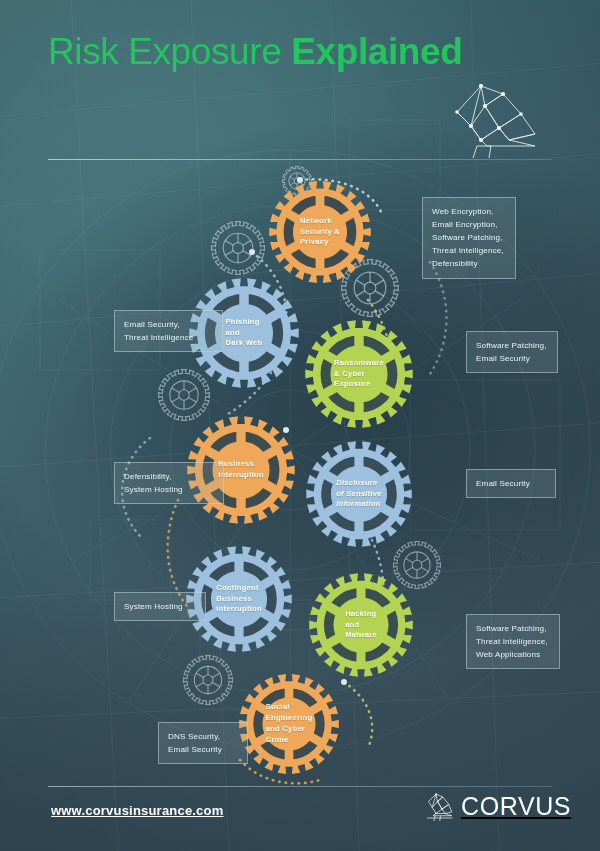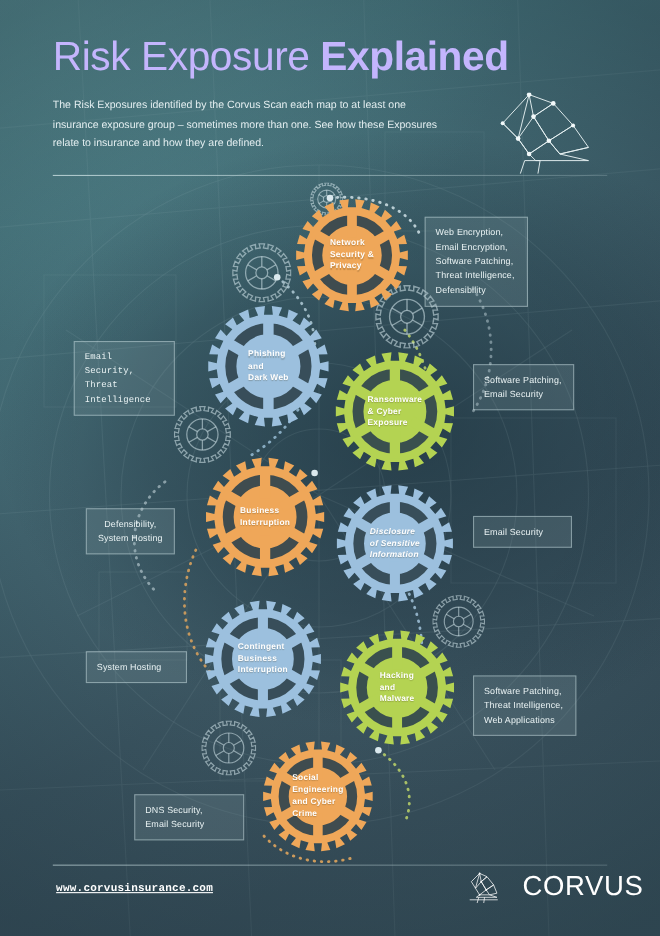--- a/index.html
+++ b/index.html
@@ -28,21 +28,21 @@
     opacity:.16;
   }
   .bg-vignette {
     position:absolute; inset:0;
     background:radial-gradient(ellipse 560px 480px at 50% 50%, rgba(0,0,0,0) 40%, rgba(15,32,42,0.30) 100%);
     pointer-events:none;
   }
 
   
   .header { position:absolute; left:48px; top:32px; width:504px; }
-  .title { font-size:37px; line-height:1.08; color:#c4b5fd; letter-spacing:-0.4px; white-space:nowrap; }
+  .title { font-size:37px; line-height:1.08; color:#22c55e; letter-spacing:-0.4px; white-space:nowrap; }
   .title .light { font-weight:300; }
   .title .bold  { font-weight:700; }
   .intro {
     margin-top:15px;
     width:350px;
     font-size:9.6px;
     line-height:1.85;
     color:#e3eef0;
     font-weight:400;
   }
@@ -74,34 +74,35 @@
     position:absolute;
     background:rgba(150,175,183,0.19);
     border:1px solid rgba(196,216,221,0.52);
     color:#eaf3f4;
     font-size:8.1px;
     line-height:1.62;
     font-weight:400;
     padding:7px 9px;
     letter-spacing:.15px;
     white-space:pre-line;
+    margin-left:36px;
   }
 
   
   .footer-rule {
     position:absolute; left:48px; top:786px; width:504px; height:1px;
     background:linear-gradient(90deg, rgba(205,226,229,.62), rgba(205,226,229,.22));
   }
   .footer-url {
     position:absolute; left:51px; top:803px;
-    font-size:10px; font-weight:700; color:#ffffff; letter-spacing:.2px;font-family:Liberation Mono, monospace;
+    font-size:13px; font-weight:700; color:#ffffff; letter-spacing:.2px;
   }
   .footer-brand {
     position:absolute; left:424px; top:791px;
-    display:flex; align-items:center; gap:21px;
+    display:flex; align-items:center; gap:7px;text-decoration:underline;
   }
   .brand-word {
     font-size:25px; font-weight:400; color:#ffffff; letter-spacing:.6px; line-height:1;
   }
 </style>
 </head>
 <body>
 
 <div id="page">
 
@@ -146,21 +147,20 @@
         <path d="M290 450 L290 750"></path>
       <path d="M290 450 L450 700"></path>
         <path d="M290 450 L130 700"></path>
     </g>
   </svg>
 
   <div class="bg-vignette"></div>
 
   <div class="header">
     <h1 class="title"><span class="light">Risk Exposure </span><span class="bold">Explained</span></h1>
-    <p class="intro">The Risk Exposures identified by the Corvus Scan each map to at least one insurance exposure group – sometimes more than one. See how these Exposures relate to insurance and how they are defined.</p>
   </div>
   <div class="header-rule"></div>
 
   <svg class="raven-head" width="100" height="74" viewBox="0 0 100 74">
     <g fill="none" stroke="#e6f1f2" stroke-width="0.85">
       <path d="M34 2 L10 28 L24 42 L34 2 Z"></path>
       <path d="M34 2 L56 10 L38 22 L34 2 Z"></path>
       <path d="M38 22 L56 10 L74 30 L52 44 Z"></path>
       <path d="M24 42 L38 22 L52 44 L34 56 Z"></path>
       <path d="M52 44 L74 30 L88 50 L62 56 Z"></path>
@@ -379,32 +379,32 @@
         <div class="gear-label">Social<br>Engineering<br>and Cyber<br>Crime</div>
       </div>
     </div>
 
   <div id="callout-layer">
       <div class="callout" style="left: 386px; top: 197px; width: 94px;">Web Encryption,
 Email Encryption,
 Software Patching,
 Threat Intelligence,
 Defensibility</div>
-      <div class="callout" style="left: 67px; top: 310px; width: 92px; font-family: Liberation Mono, monospace;">Email Security,
+      <div class="callout" style="left: 78px; top: 310px; width: 109px;">Email Security,
 Threat Intelligence</div>
       <div class="callout" style="left: 430px; top: 331px; width: 92px;">Software Patching,
 Email Security</div>
-      <div class="callout" style="left: 78px; top: 462px; width: 81px; text-align: center;">Defensibility,
+      <div class="callout" style="left: 78px; top: 462px; width: 110px;">Defensibility,
 System Hosting</div>
       <div class="callout" style="left: 430px; top: 469px; width: 90px;">Email Security</div>
       <div class="callout" style="left: 78px; top: 592px; width: 92px;">System Hosting</div>
       <div class="callout" style="left: 430px; top: 614px; width: 94px;">Software Patching,
 Threat Intelligence,
 Web Applications</div>
-      <div class="callout" style="left: 122px; top: 722px; width: 100px;">DNS Security,
+      <div class="callout" style="left: 122px; top: 722px; width: 90px;">DNS Security,
 Email Security</div>
     </div>
 
   <div class="footer-rule"></div>
   <a class="footer-url" href="#">www.corvusinsurance.com</a>
   <div class="footer-brand">
     <svg width="30" height="30" viewBox="0 0 40 40">
       <g fill="none" stroke="#ffffff" stroke-width="0.9">
         <path d="M16 4 L6 14 L11 22 L16 4 Z"></path>
         <path d="M16 4 L25 8 L18 14 Z"></path>

